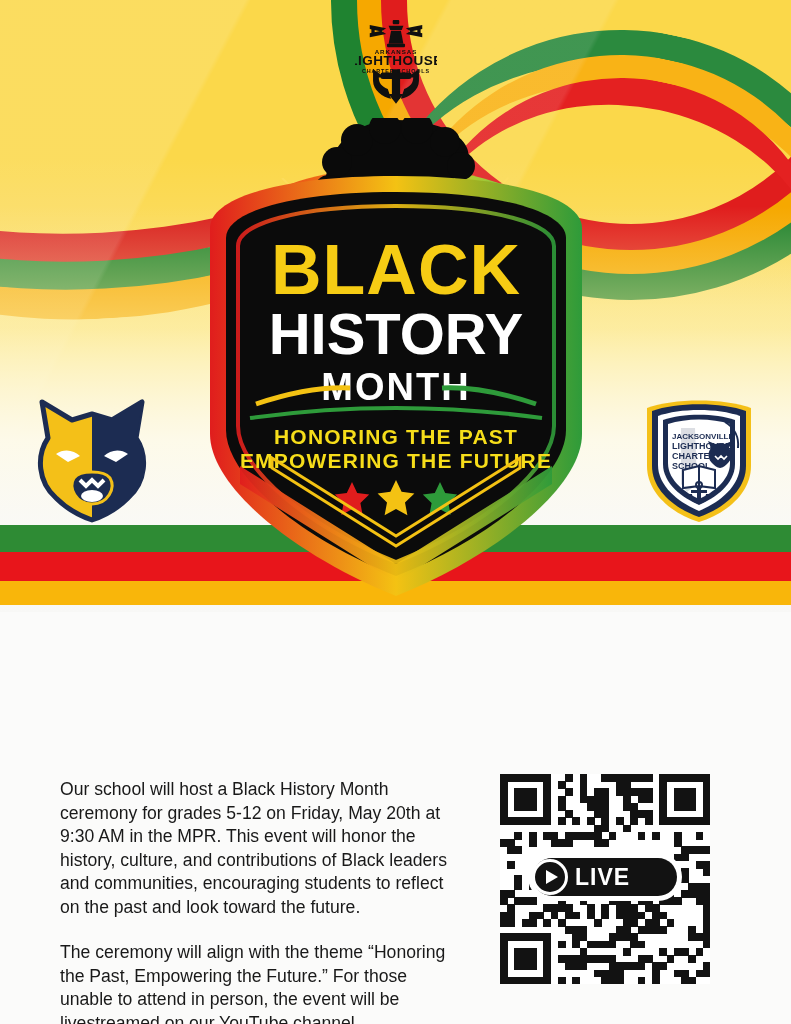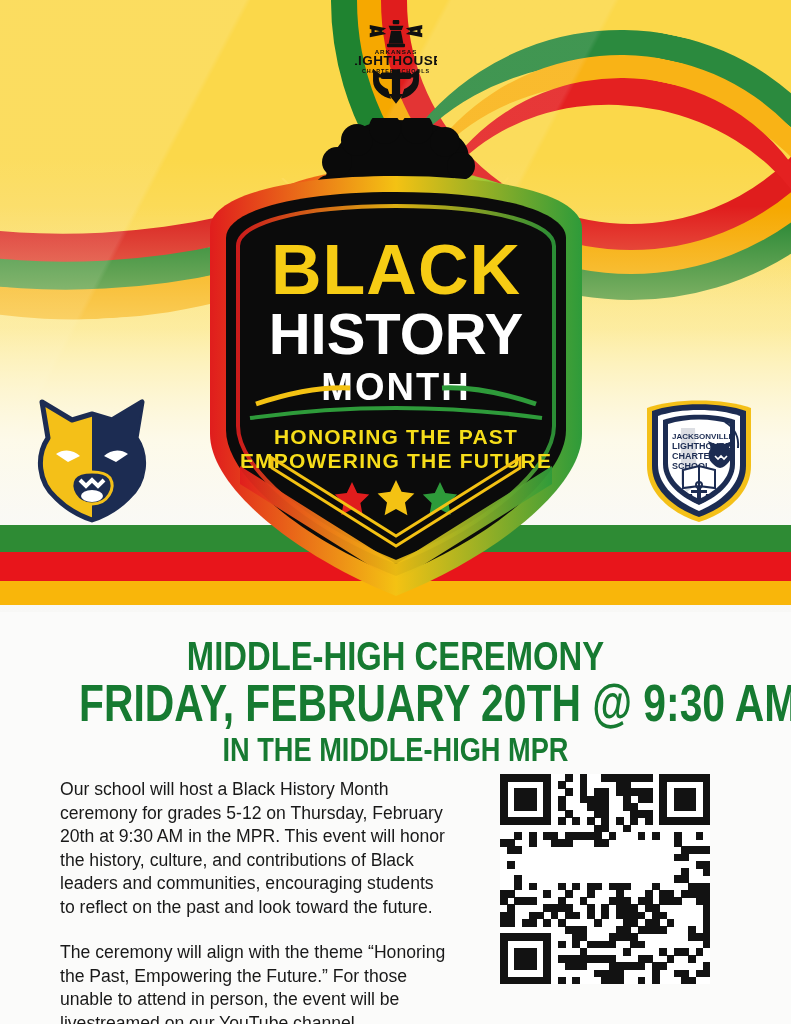--- a/index.html
+++ b/index.html
@@ -335,29 +335,24 @@
 
     <div class="stripes">
       <div class="stripe s-green"></div>
       <div class="stripe s-red"></div>
       <div class="stripe s-yellow"></div>
     </div>
   </div>
 
   <div class="lower">
 
-    <div class="headings">
-      <div class="h-line h1">MIDDLE-HIGH CEREMONY</div>
-      <div class="h-line h2">FRIDAY, FEBRUARY 20TH @ 9:30 AM</div>
-      <div class="h-line h3">IN THE MIDDLE-HIGH MPR</div>
-    </div>
 
     <div class="body-area">
       <div class="copy">
-        <p>Our school will host a Black History Month ceremony for grades 5-12 on Thursday, February 20th at 9:30 AM in the MPR. This event will honor the history, culture, and contributions of Black leaders and communities, encouraging students to reflect on the past and look toward the future.</p>
+        <p>Our school will host a Black History Month ceremony for grades 5-12 on Friday, May 20th at 9:30 AM in the MPR. This event will honor the history, culture, and contributions of Black leaders and communities, encouraging students to reflect on the past and look toward the future.</p>
         <p>The ceremony will align with the theme “Honoring the Past, Empowering the Future.” For those unable to attend in person, the event will be livestreamed on our YouTube channel.</p>
       </div>
 
       <div class="qr-box">
         <div class="qr-grid" id="qrgrid">
             <div class="qr-cell" style="left: 0px; top: 0px; width: 7.74138px; height: 7.74138px;"></div>
             <div class="qr-cell" style="left: 7.24138px; top: 0px; width: 7.74138px; height: 7.74138px;"></div>
             <div class="qr-cell" style="left: 14.4828px; top: 0px; width: 7.74138px; height: 7.74138px;"></div>
             <div class="qr-cell" style="left: 21.7241px; top: 0px; width: 7.74138px; height: 7.74138px;"></div>
             <div class="qr-cell" style="left: 28.9655px; top: 0px; width: 7.74138px; height: 7.74138px;"></div>
@@ -700,16 +695,22 @@
             <div class="qr-cell" style="left: 57.931px; top: 202.759px; width: 7.74138px; height: 7.74138px;"></div>
             <div class="qr-cell" style="left: 72.4138px; top: 202.759px; width: 7.74138px; height: 7.74138px;"></div>
             <div class="qr-cell" style="left: 101.379px; top: 202.759px; width: 7.74138px; height: 7.74138px;"></div>
             <div class="qr-cell" style="left: 108.621px; top: 202.759px; width: 7.74138px; height: 7.74138px;"></div>
             <div class="qr-cell" style="left: 115.862px; top: 202.759px; width: 7.74138px; height: 7.74138px;"></div>
             <div class="qr-cell" style="left: 137.586px; top: 202.759px; width: 7.74138px; height: 7.74138px;"></div>
             <div class="qr-cell" style="left: 152.069px; top: 202.759px; width: 7.74138px; height: 7.74138px;"></div>
             <div class="qr-cell" style="left: 181.034px; top: 202.759px; width: 7.74138px; height: 7.74138px;"></div>
             <div class="qr-cell" style="left: 188.276px; top: 202.759px; width: 7.74138px; height: 7.74138px;"></div>
           </div>
+        <div class="live-pill">
+          <div class="live-circle">
+            <div class="play-tri"></div>
+          </div>
+          <div class="live-text">LIVE</div>
+        </div>
       </div>
     </div>
   </div>
 </div>
 
 </body></html>

